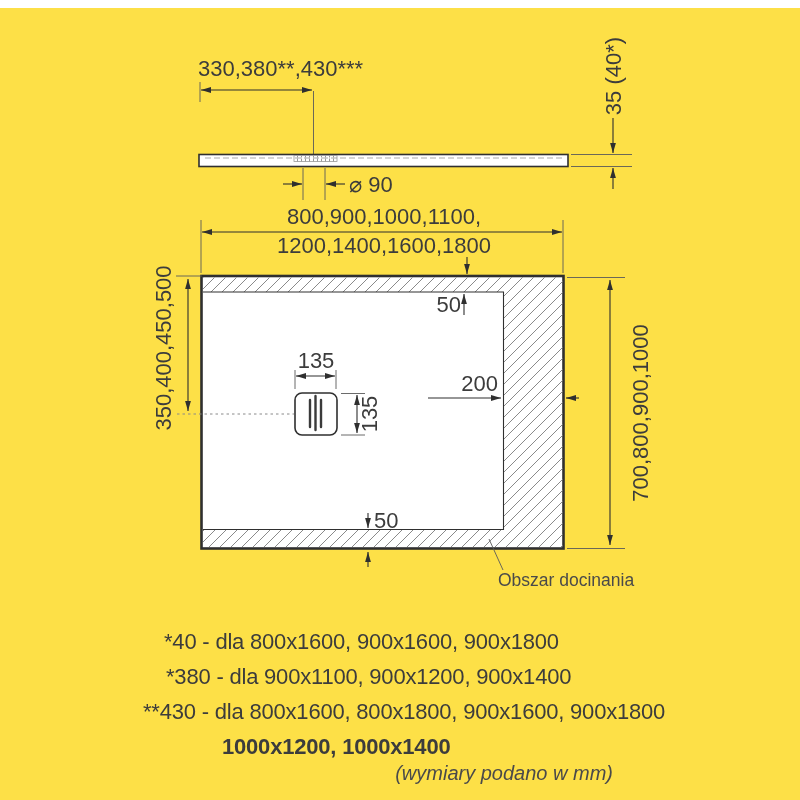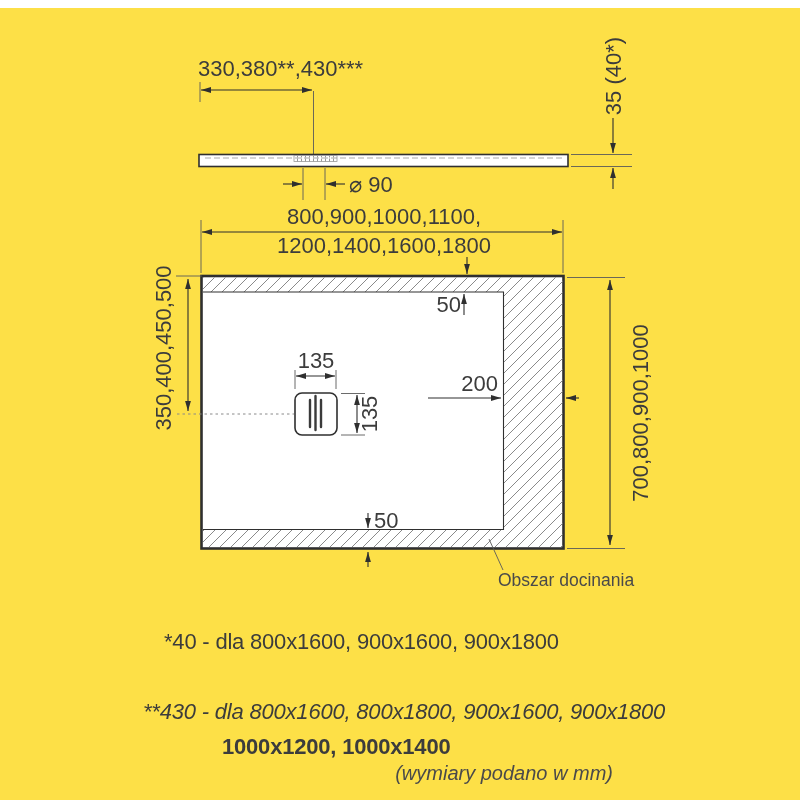--- a/index.html
+++ b/index.html
@@ -127,18 +127,19 @@
     <text class="txt" x="374" y="520">50</text>
     <line class="ln w-thin" x1="368" y1="559" x2="368" y2="544" marker-end="url(#arr)"></line>
 
     <line class="w-xthin" x1="489" y1="531" x2="503" y2="562"></line>
     <text class="small-txt" x="498" y="578">Obszar docinania</text>
   </g>
 </svg>
 
 <div class="notes">
   <div class="note" style="left:164px; top:621px;">*40 - dla 800x1600, 900x1600, 900x1800</div>
-  <div class="note" style="left:143px; top:691px;font-style:italic;">**430 - dla 800x1600, 800x1800, 900x1600, 900x1800</div>
+  <div class="note" style="left:166px; top:656px;">*380 - dla 900x1100, 900x1200, 900x1400</div>
+  <div class="note" style="left:143px; top:691px;">**430 - dla 800x1600, 800x1800, 900x1600, 900x1800</div>
   <div class="note" style="left:222px; top:726px;font-weight:bold;">1000x1200, 1000x1400</div>
   <div class="units" style="right:187px; top:754px;">(wymiary podano w mm)</div>
 </div>
 
 </div>
 
 </body></html>

